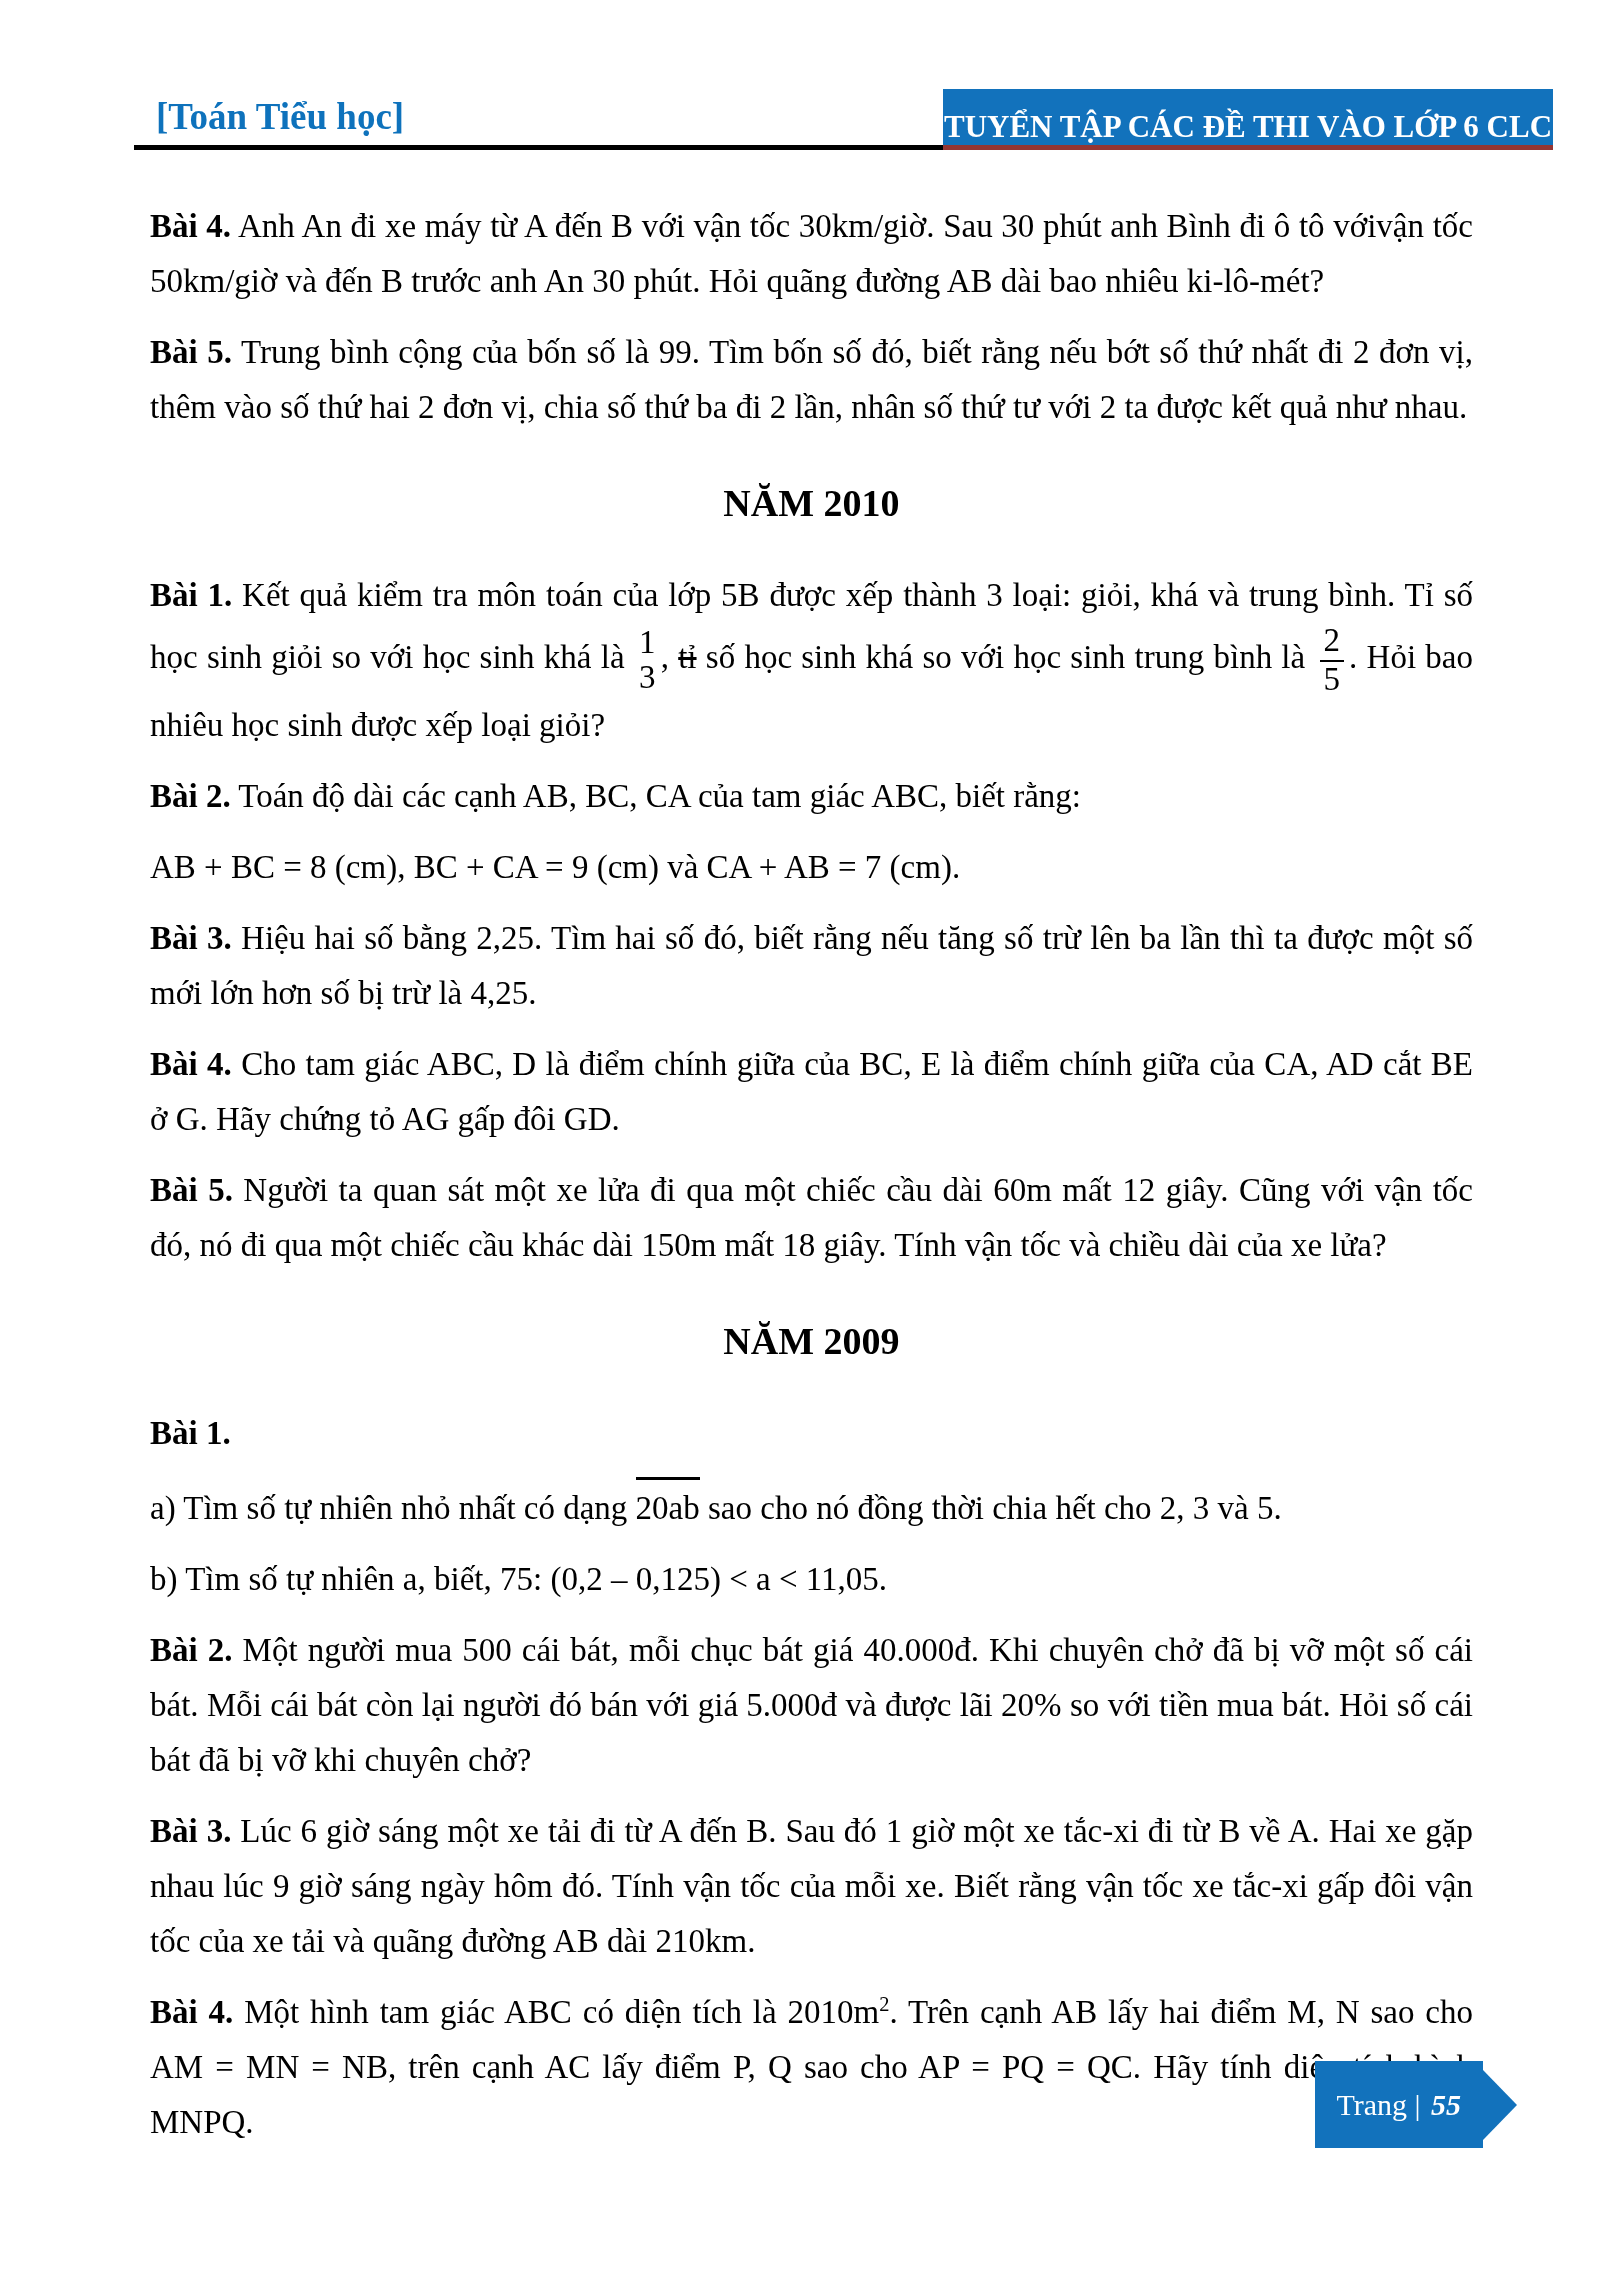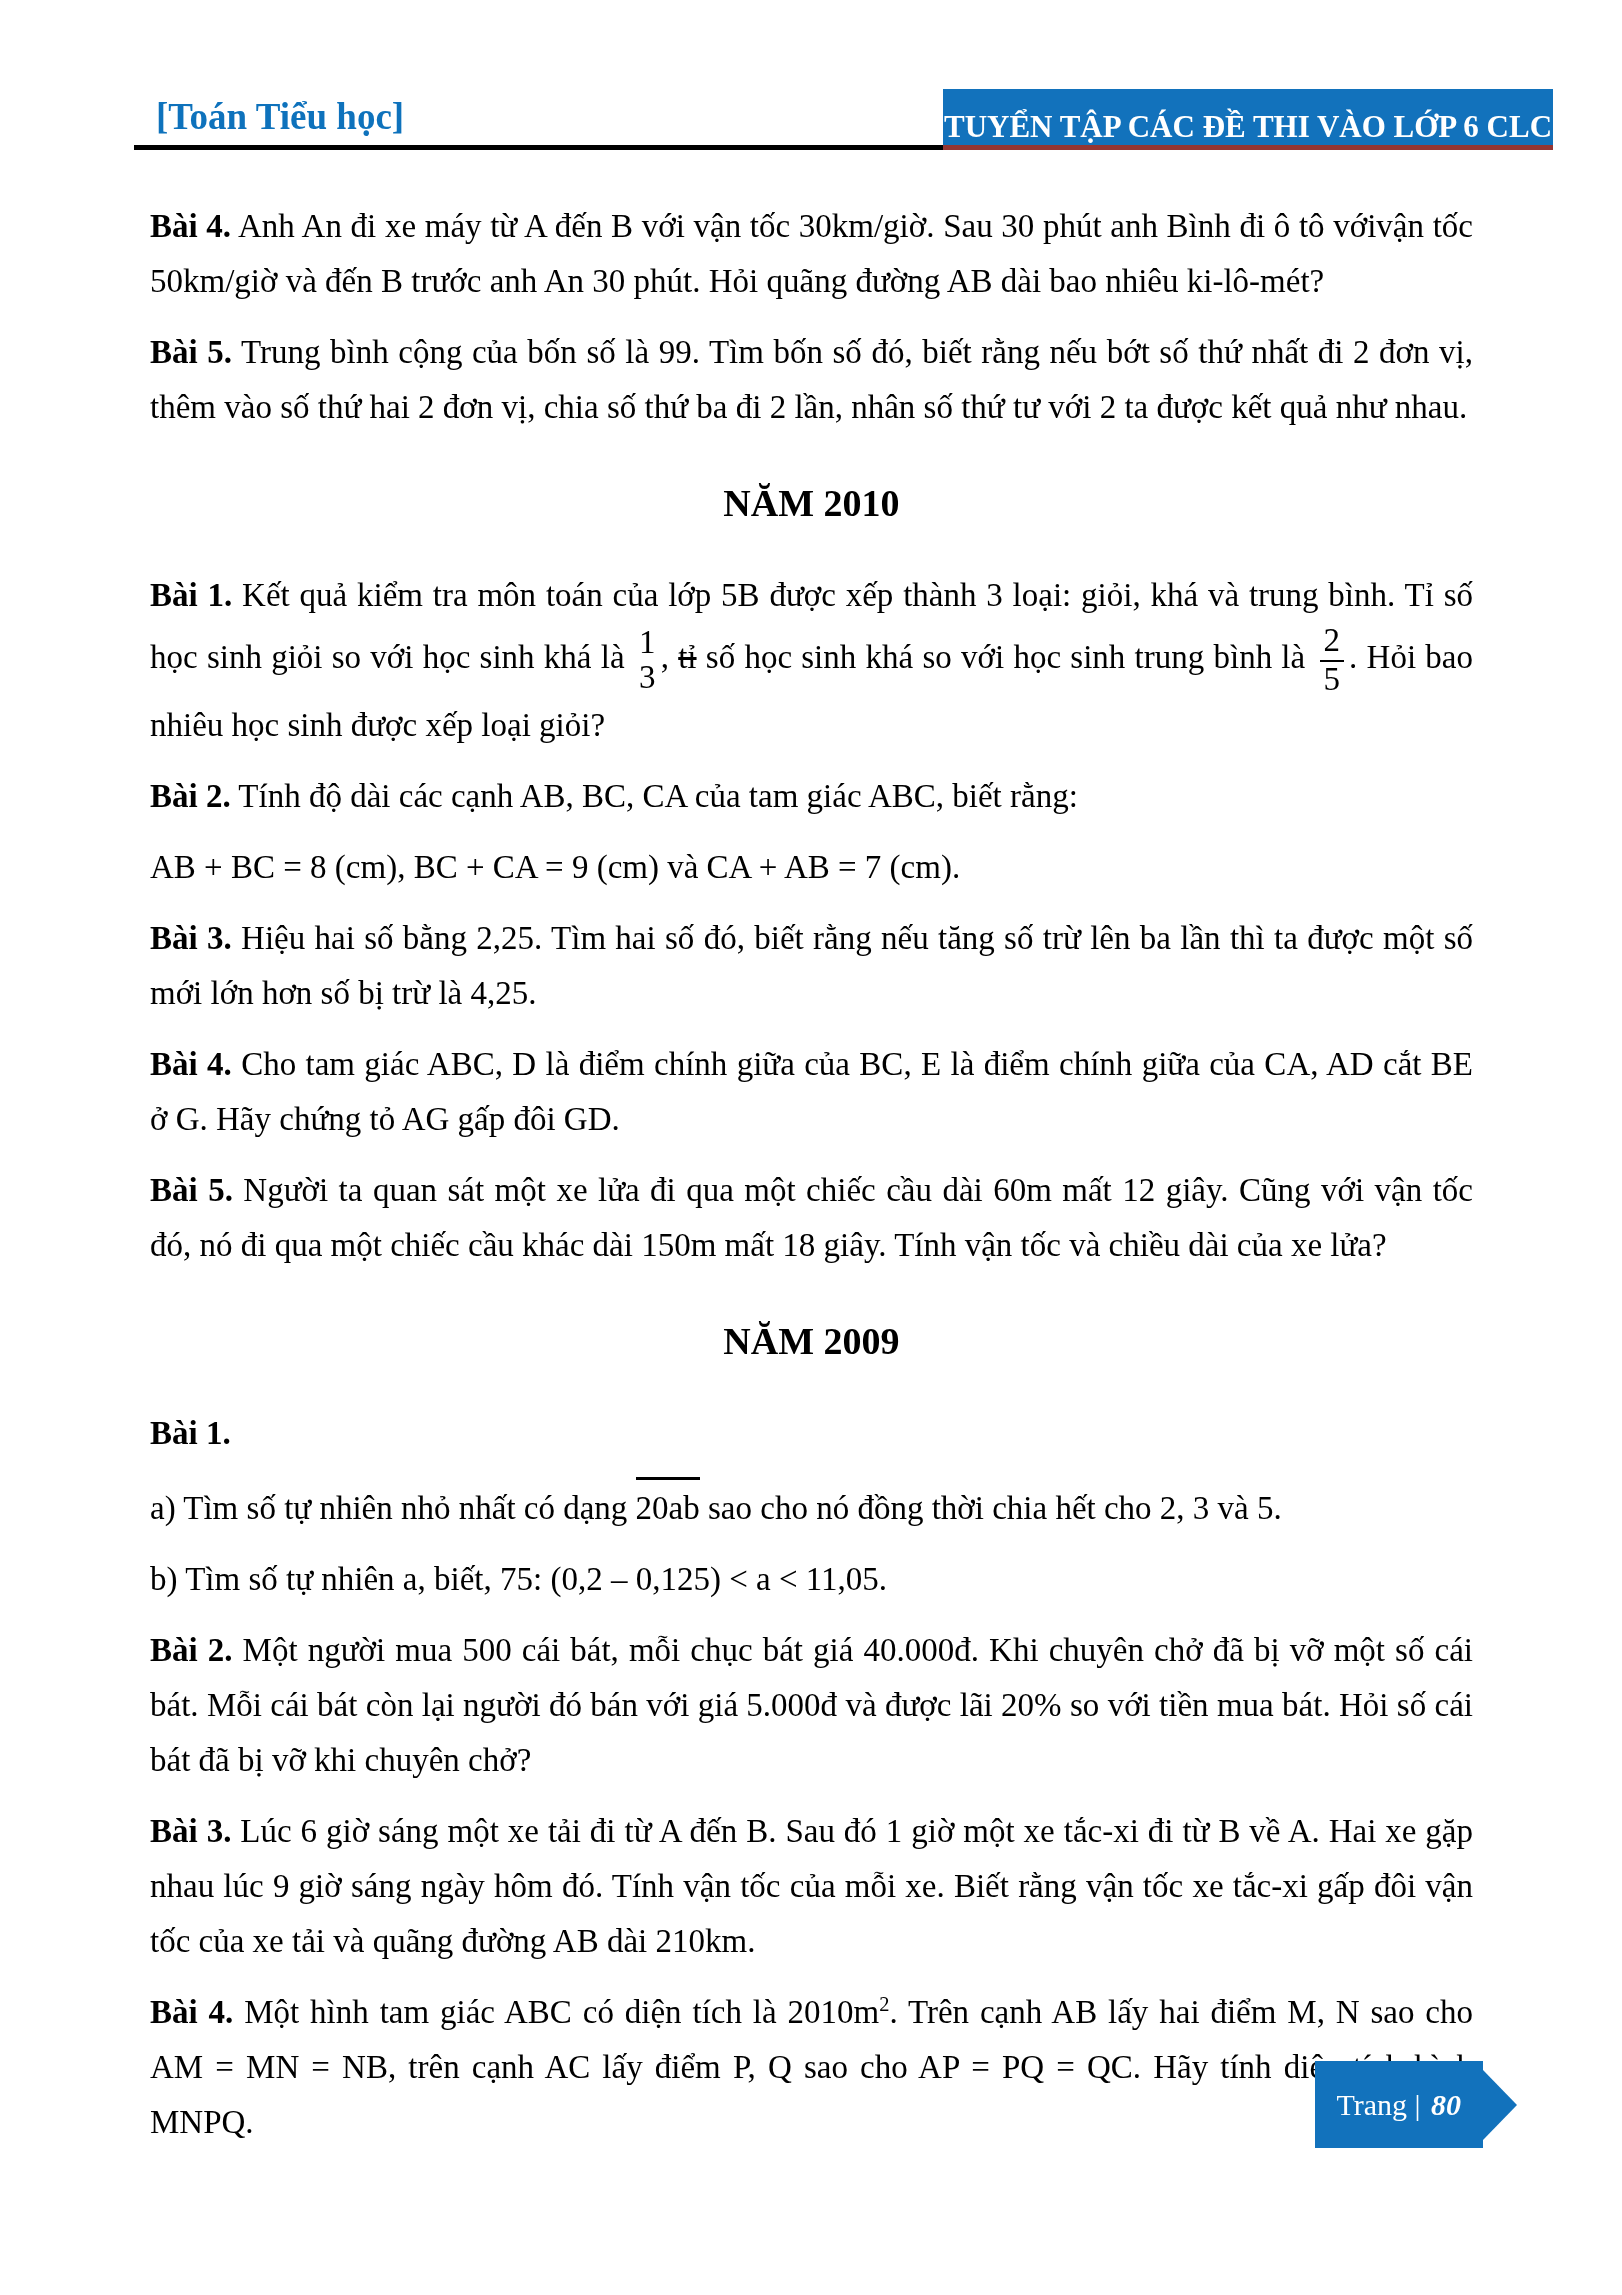--- a/index.html
+++ b/index.html
@@ -93,21 +93,21 @@
   <div class="content">
 
     <p><span class="label">Bài 4.</span><span> Anh An đi xe máy từ A đến B với vận tốc 30km/giờ. Sau 30 phút anh Bình đi ô tô vớivận tốc 50km/giờ và đến B trước anh An 30 phút. Hỏi quãng đường AB dài bao nhiêu ki-lô-mét?</span></p>
 
     <p><span class="label">Bài 5.</span><span> Trung bình cộng của bốn số là 99. Tìm bốn số đó, biết rằng nếu bớt số thứ nhất đi 2 đơn vị, thêm vào số thứ hai 2 đơn vị, chia số thứ ba đi 2 lần, nhân số thứ tư với 2 ta được kết quả như nhau.</span></p>
 
     <h2 class="section-heading">NĂM 2010</h2>
 
     <p><span class="label">Bài 1.</span><span> Kết quả kiểm tra môn toán của lớp 5B được xếp thành 3 loại: giỏi, khá và trung bình. Tỉ số học sinh giỏi so với học sinh khá là </span><span class="frac"><span class="num">1</span><span class="den">3</span></span><span>, </span><span class="struck">tỉ</span><span> số học sinh khá so với học sinh trung bình là </span><span class="frac with-bar"><span class="num">2</span><span class="den">5</span></span><span>. Hỏi bao nhiêu học sinh được xếp loại giỏi?</span></p>
 
-    <p><span class="label">Bài 2.</span><span> Tính độ dài các cạnh AB, BC, CA của tam giác ABC, biết rằng:</span></p>
+    <p><span class="label">Bài 2.</span><span> Toán độ dài các cạnh AB, BC, CA của tam giác ABC, biết rằng:</span></p>
 
     <p>AB + BC = 8 (cm), BC + CA = 9 (cm) và CA + AB = 7 (cm).</p>
 
     <p><span class="label">Bài 3.</span><span> Hiệu hai số bằng 2,25. Tìm hai số đó, biết rằng nếu tăng số trừ lên ba lần thì ta được một số mới lớn hơn số bị trừ là 4,25.</span></p>
 
     <p><span class="label">Bài 4.</span><span> Cho tam giác ABC, D là điểm chính giữa của BC, E là điểm chính giữa của CA, AD cắt BE ở G. Hãy chứng tỏ AG gấp đôi GD.</span></p>
 
     <p><span class="label">Bài 5.</span><span> Người ta quan sát một xe lửa đi qua một chiếc cầu dài 60m mất 12 giây. Cũng với vận tốc đó, nó đi qua một chiếc cầu khác dài 150m mất 18 giây. Tính vận tốc và chiều dài của xe lửa?</span></p>
 
     <h2 class="section-heading">NĂM 2009</h2>
@@ -122,19 +122,19 @@
 
     <p><span class="label">Bài 3.</span><span> Lúc 6 giờ sáng một xe tải đi từ A đến B. Sau đó 1 giờ một xe tắc-xi đi từ B về A. Hai xe gặp nhau lúc 9 giờ sáng ngày hôm đó. Tính vận tốc của mỗi xe. Biết rằng vận tốc xe tắc-xi gấp đôi vận tốc của xe tải và quãng đường AB dài 210km.</span></p>
 
     <p><span class="label">Bài 4.</span><span> Một hình tam giác ABC có diện tích là 2010m</span><span class="sup">2</span><span>. Trên cạnh AB lấy hai điểm M, N sao cho AM = MN = NB, trên cạnh AC lấy điểm P, Q sao cho AP = PQ = QC. Hãy tính diện tích hình MNPQ.</span></p>
 
   </div>
 
   <div class="footer">
     <div class="footer-box">
       <span>Trang |</span>
-      <span class="footer-page-number">80</span>
+      <span class="footer-page-number">55</span>
     </div>
     <div class="footer-arrow"></div>
   </div>
 
 </div>
 
 
 </body></html>

